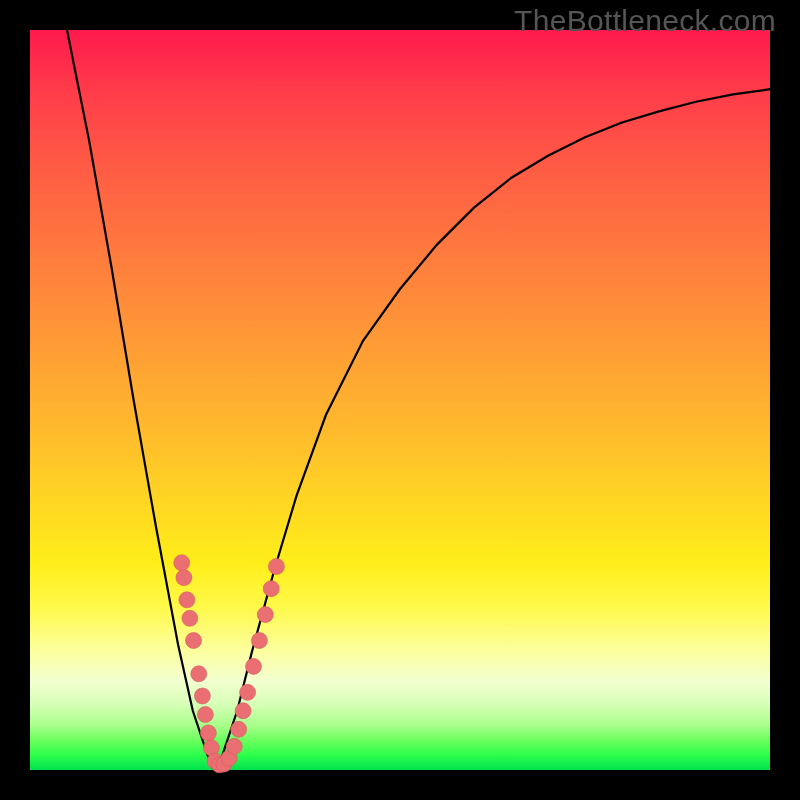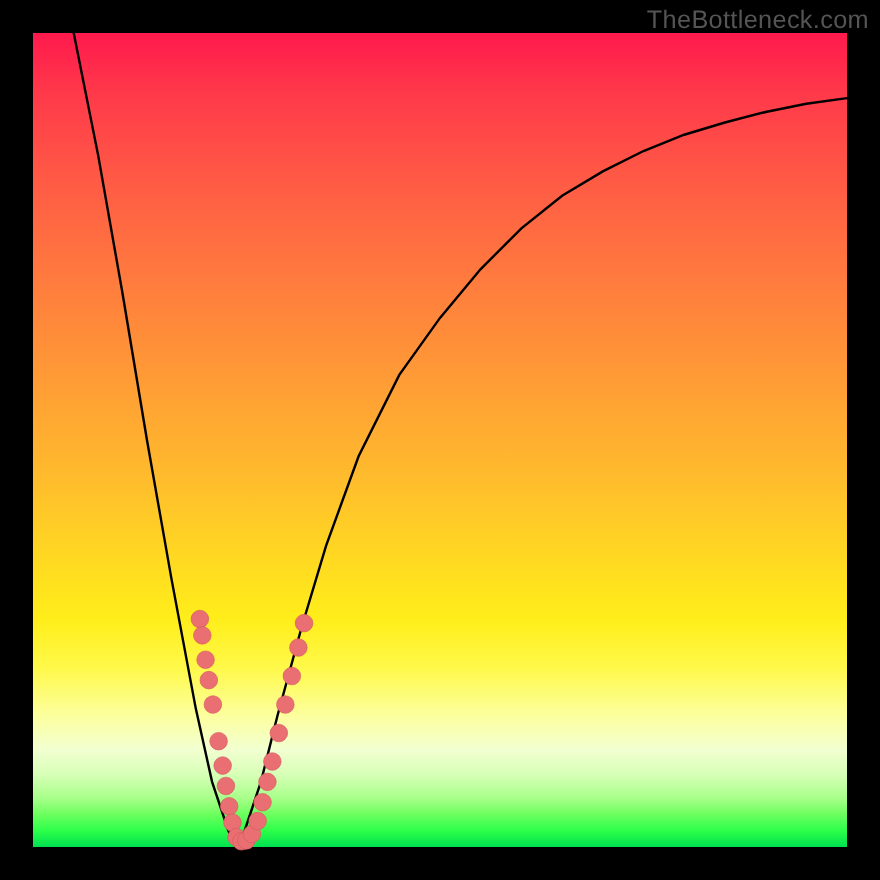--- a/index.html
+++ b/index.html
@@ -40,23 +40,23 @@
       #d8ffb8 91%,
       #a8ff8a 94%,
       #6cff5e 96%,
       #2cff4a 98%,
       #00e050 100%
     );
   }
   .watermark {
     position: absolute;
     top: 4px;
-    right: 10px;
+    right: 24px;
     color: #555;
-    font-size: 23px;
+    font-size: 30px;
     font-weight: 500;
     letter-spacing: 0.3px;
     user-select: none;
   }
   svg.curve {
     position: absolute;
     left: 0;
     top: 0;
     width: 740px;
     height: 740px;

